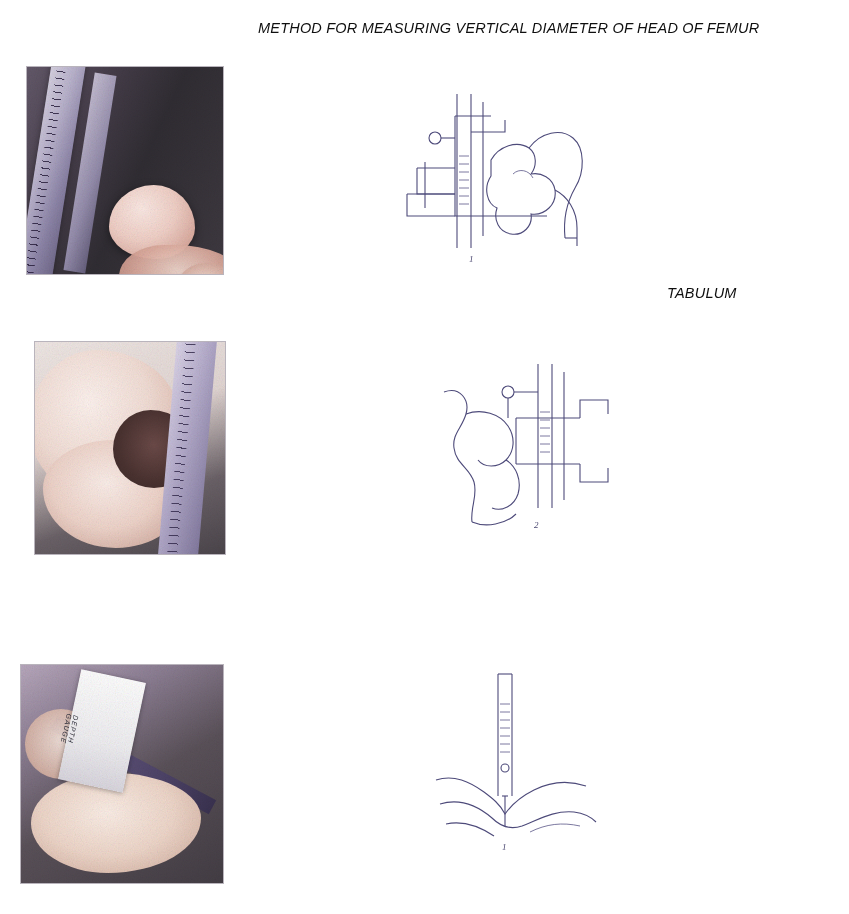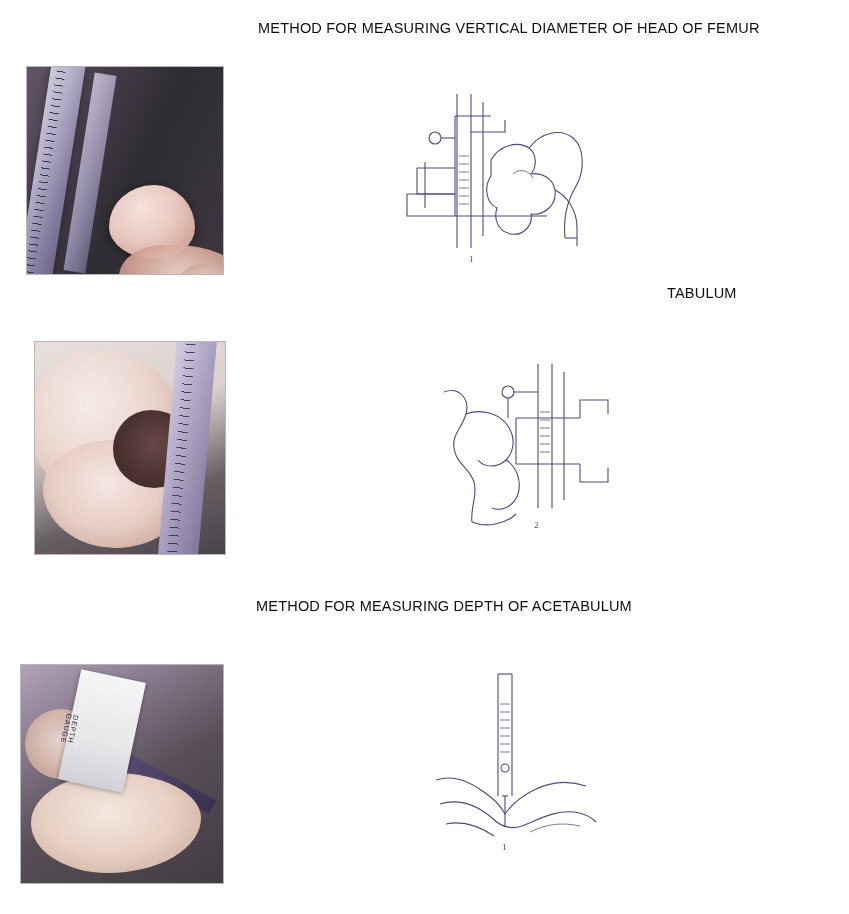--- a/index.html
+++ b/index.html
@@ -12,20 +12,21 @@
     height: 914px;
     position: relative;
     font-family: "Liberation Sans", sans-serif;
     color: #1a1a1a;
     overflow: hidden;
   }
   .page {
     position: relative;
     width: 688px;
     height: 914px;
+    font-style: italic;
   }
   .caption {
     position: absolute;
     font-size: 14.5px;
     letter-spacing: 0.2px;
     color: #0f0f0f;
     white-space: nowrap;
   }
   #caption-femur { left: 258px; top: 20px; }
   #caption-tabulum { left: 667px; top: 285px; }
@@ -287,21 +288,20 @@
       <path class="dline" d="M122 8 L122 152"></path>
       <path class="dline" d="M134 16 L134 144"></path>
       <path class="dline-thin" d="M110 56 L120 56 M110 64 L120 64 M110 72 L120 72 M110 80 L120 80 M110 88 L120 88 M110 96 L120 96"></path>
 
       <circle class="dline" cx="78" cy="36" r="6"></circle>
       <path class="dline" d="M84 36 L108 36 M78 42 L78 62"></path>
       <text class="dlabel" x="104" y="172">2</text>
     </svg>
   </div>
 
-  <div class="caption" id="caption-acetabulum">METHOD FOR MEASURING DEPTH OF ACETABULUM</div>
 
   <div class="photo" id="photo-3">
     <div class="ph3-bg"></div>
     <div class="ph3-bar"></div>
     <div class="ph3-tissue2"></div>
     <div class="ph3-tissue"></div>
     <div class="ph3-label">
       <span>DEPTH GAUGE</span>
     </div>
     <svg class="noise" width="202" height="218">

